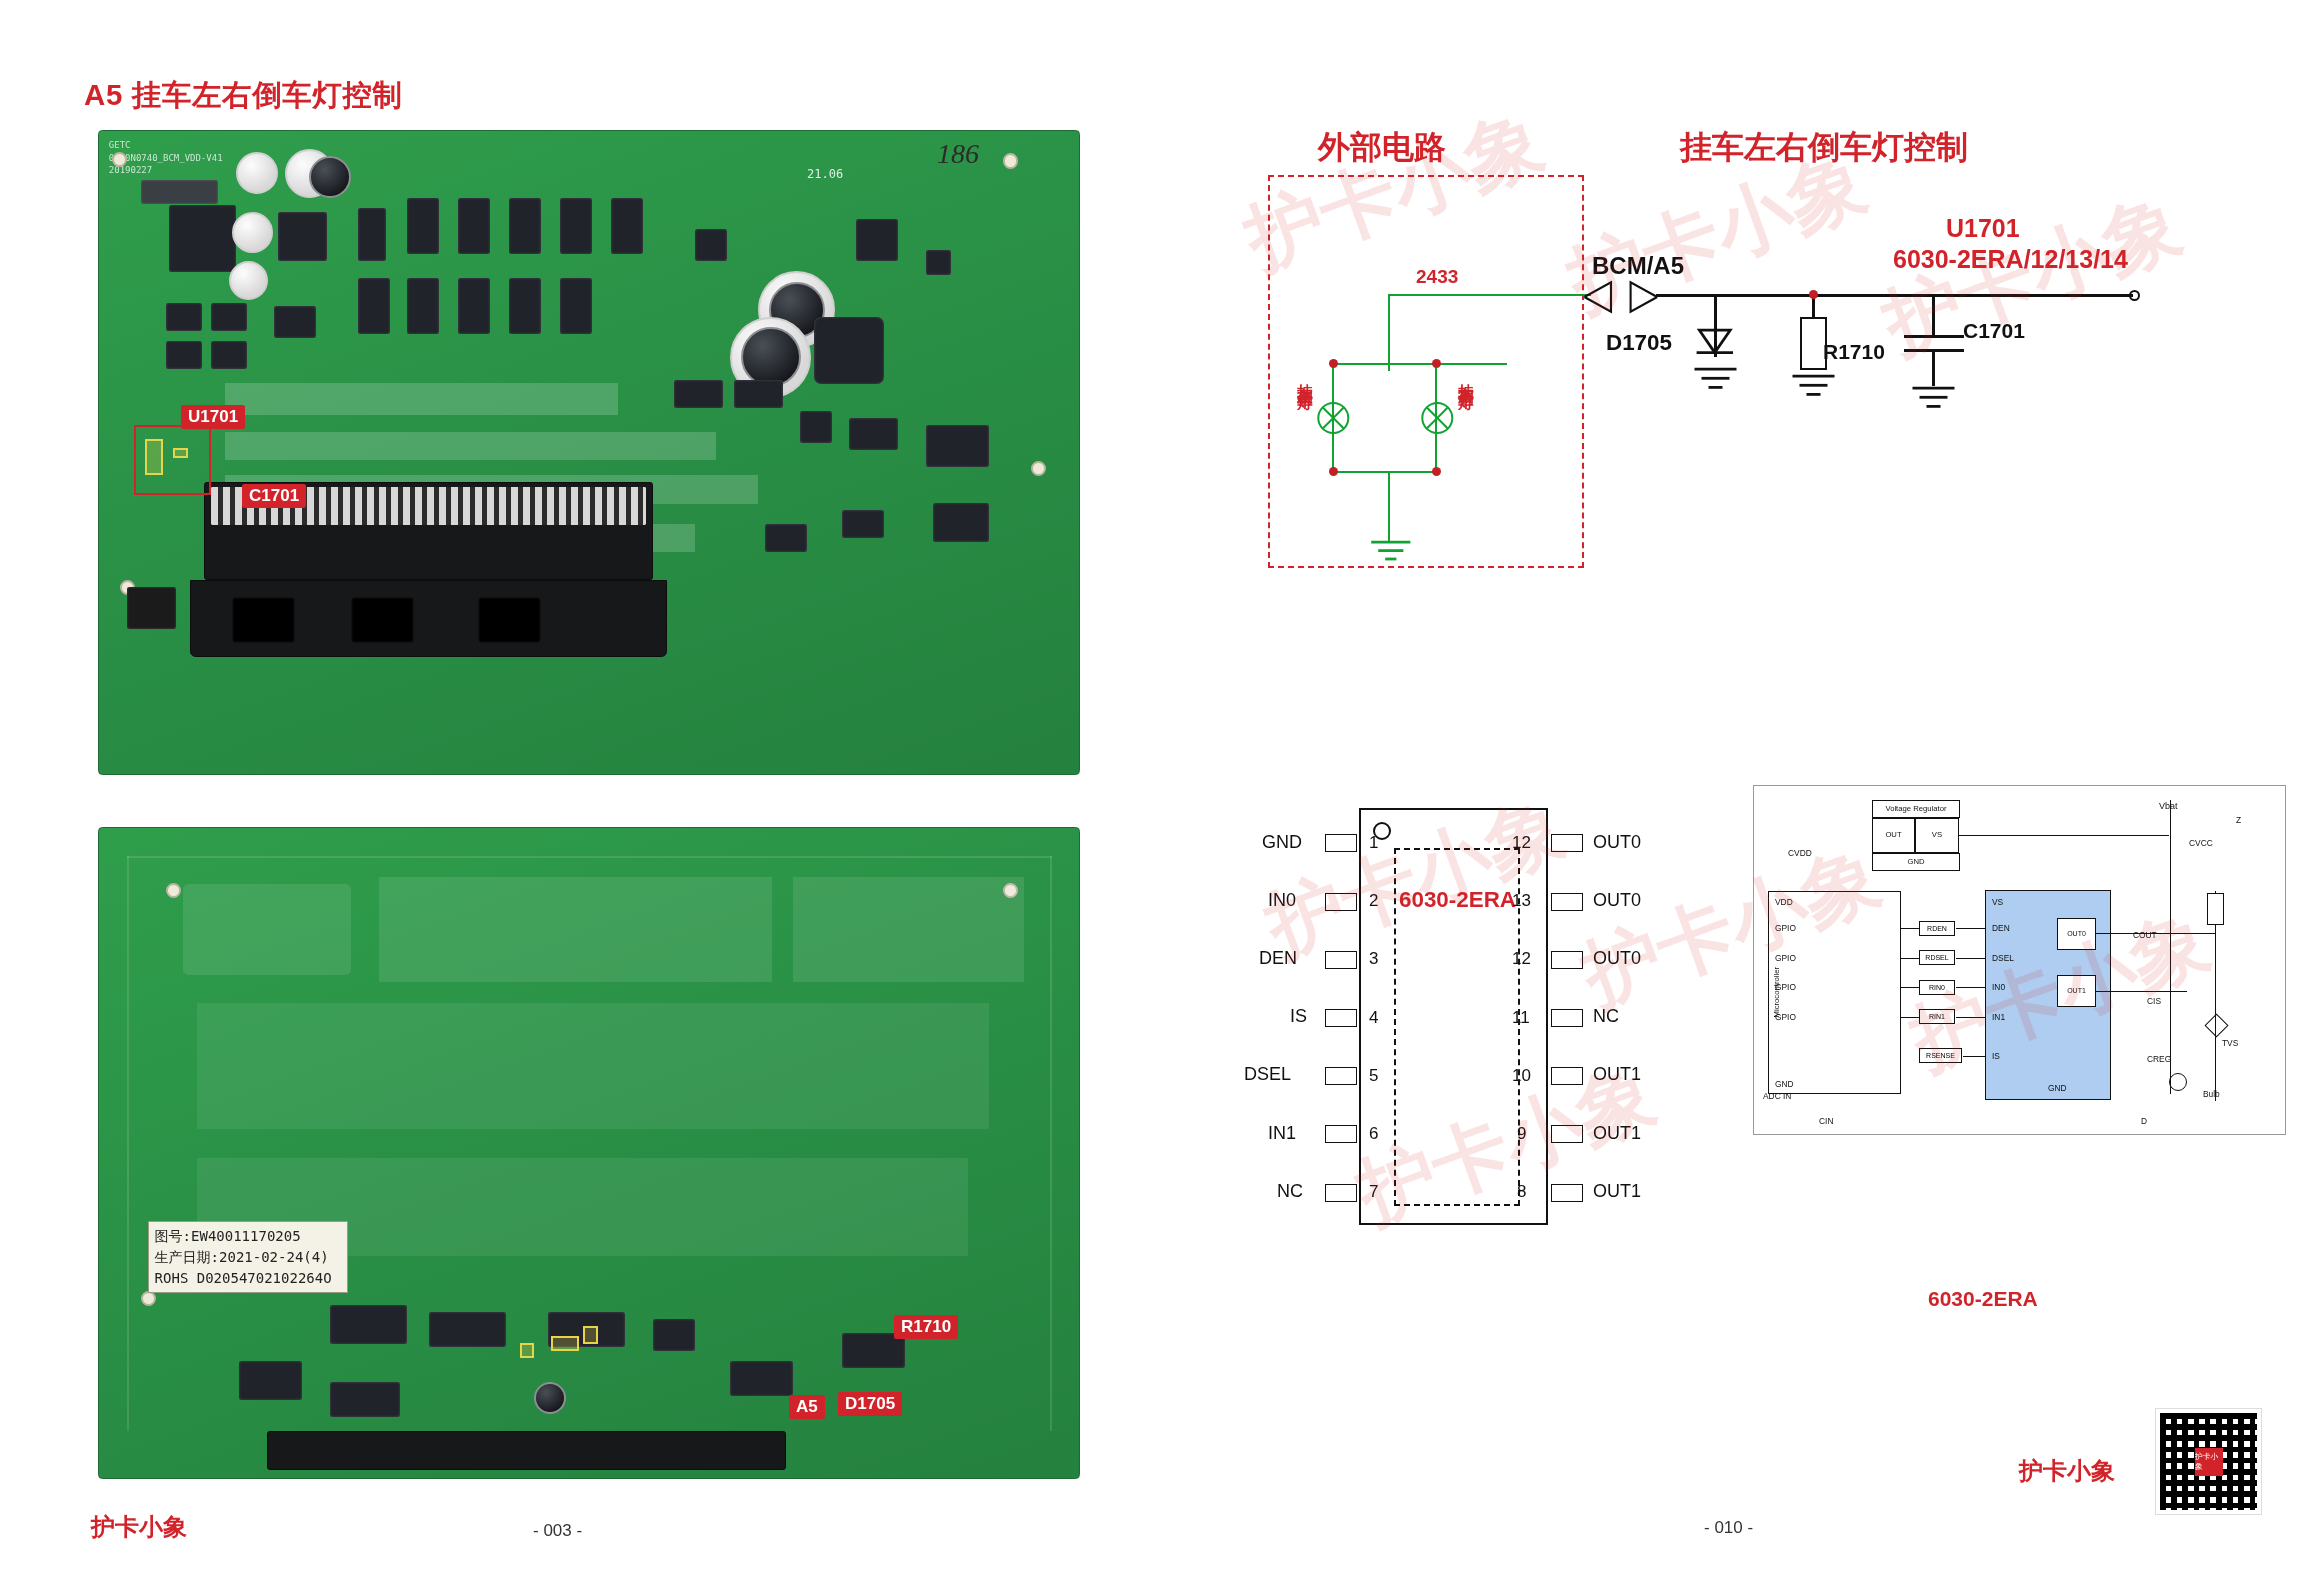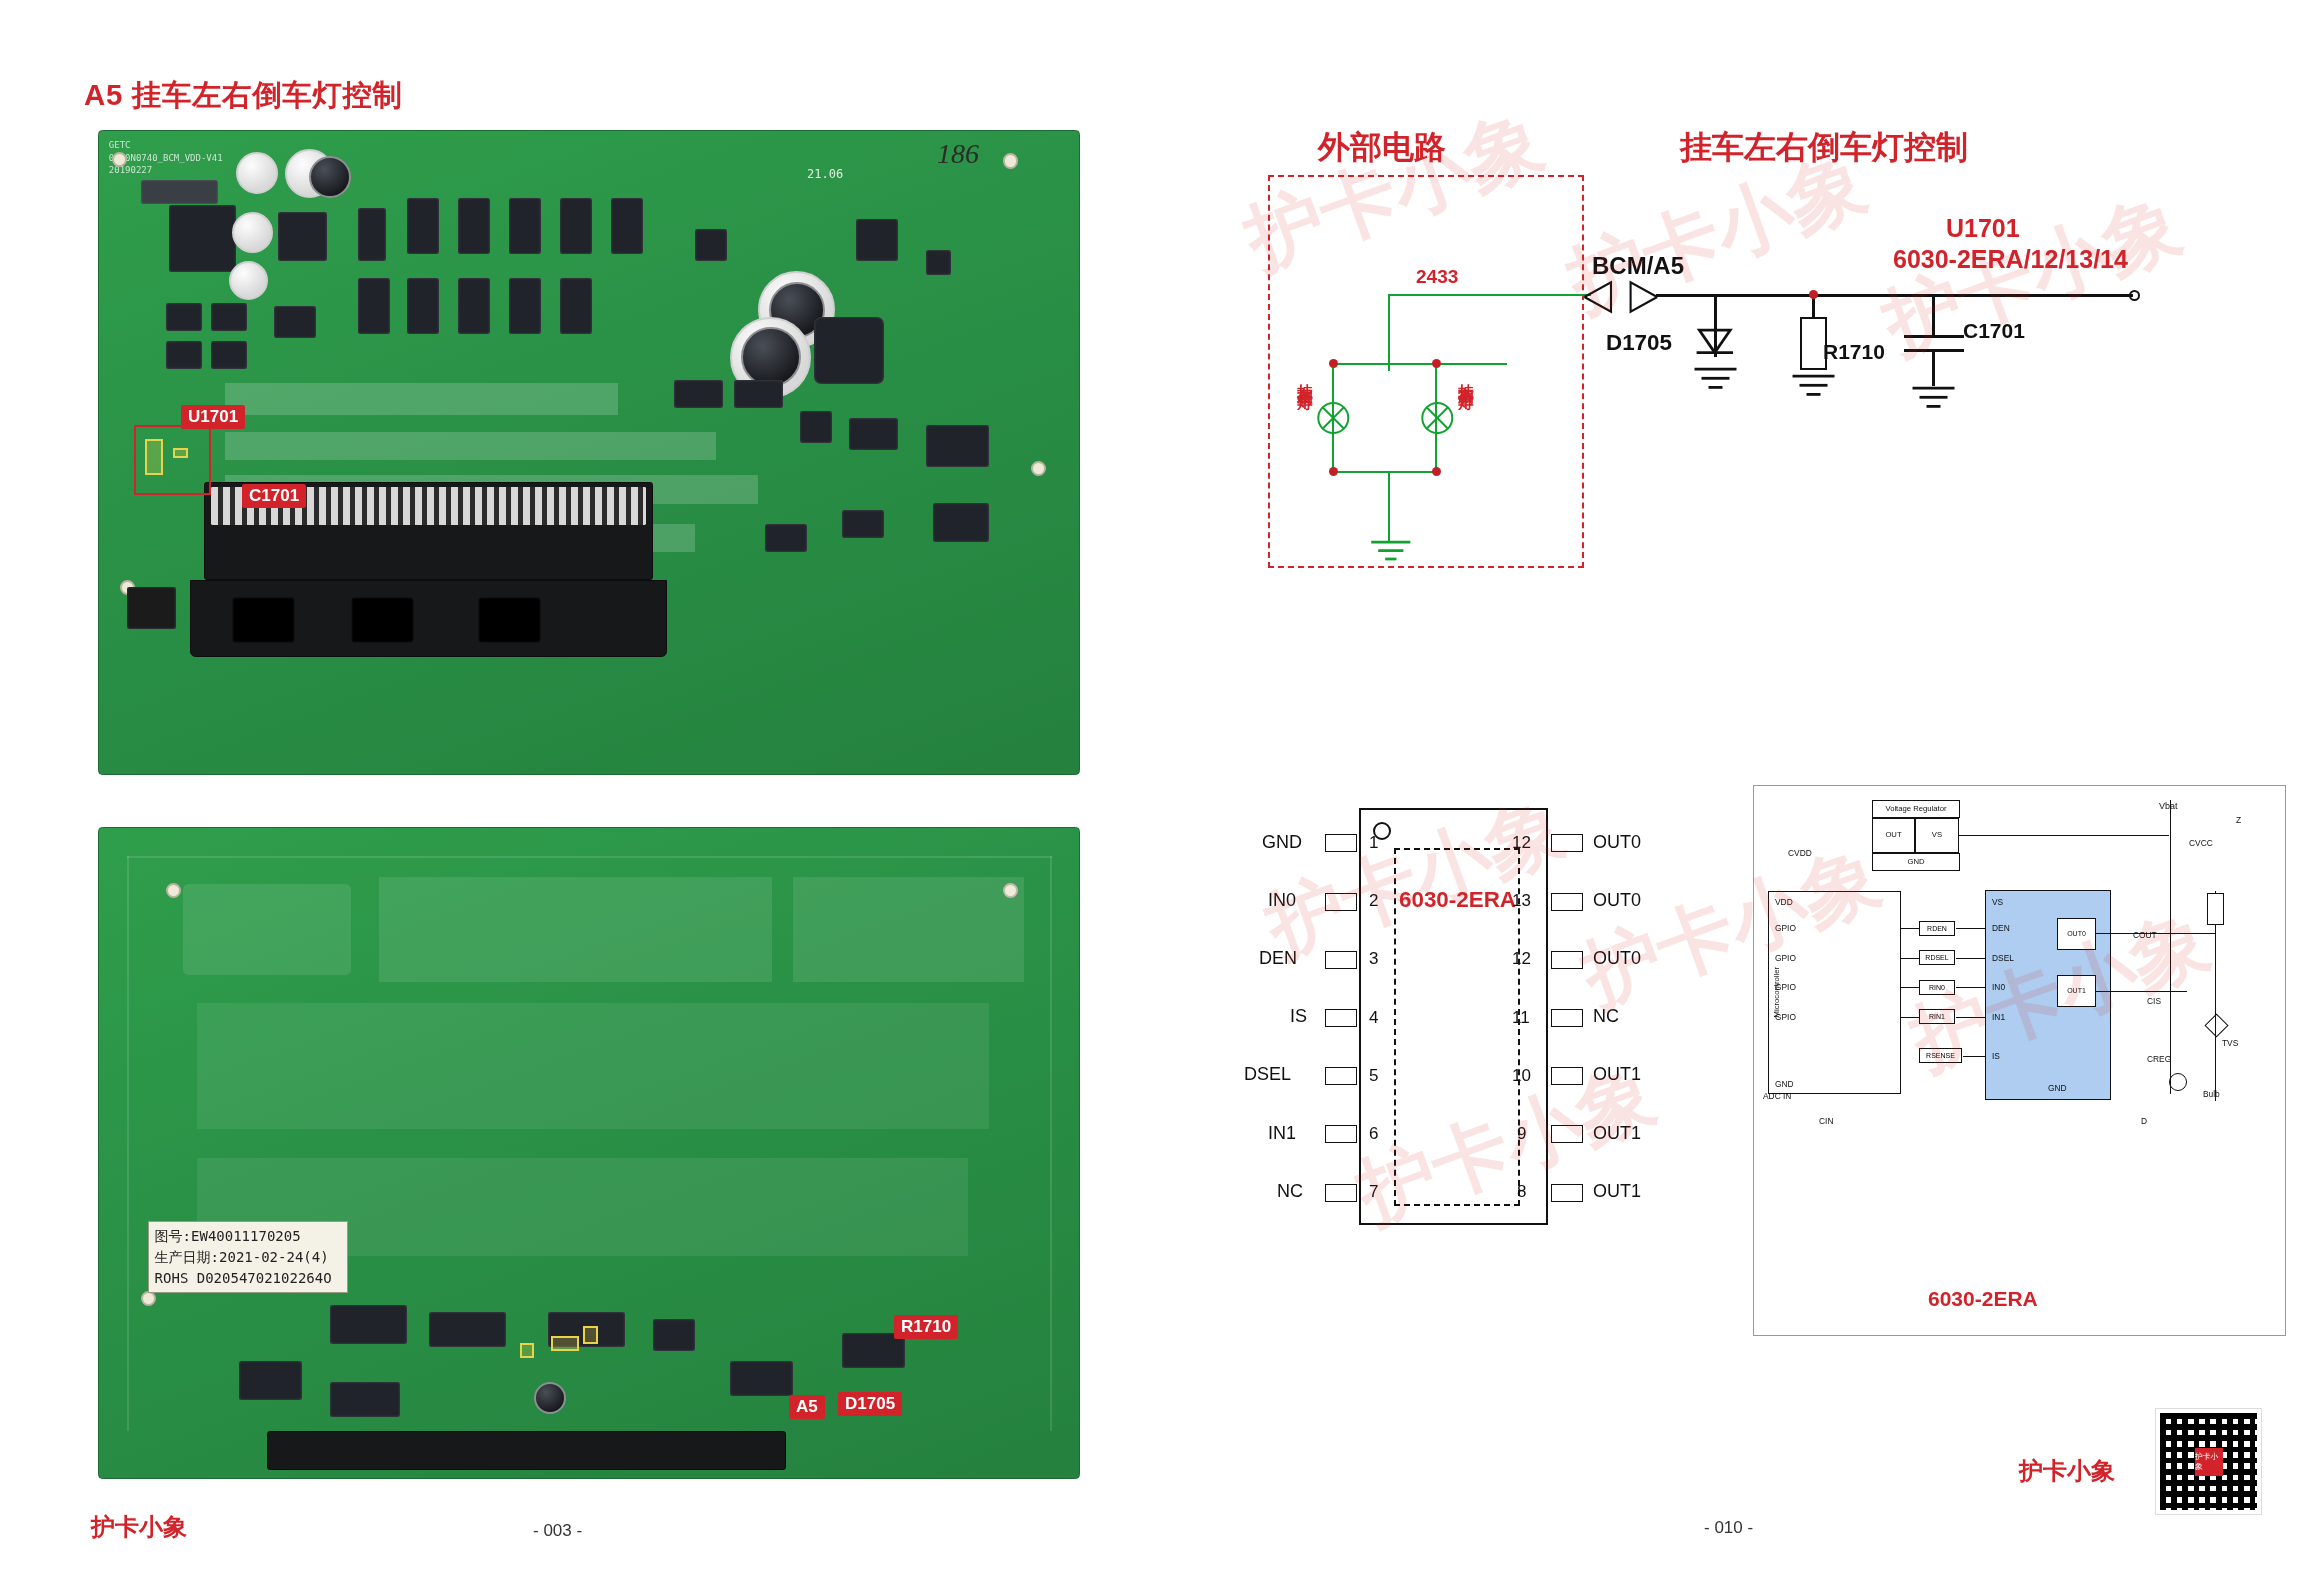--- a/index.html
+++ b/index.html
@@ -534,21 +534,21 @@
   <div class="pinname" style="left:1593px; top:1064px;">OUT1</div>
 
   <div class="pin" style="left:1551px; top:1125px;"></div>
   <div class="pinnum" style="left:1517px; top:1124px;">9</div>
   <div class="pinname" style="left:1593px; top:1123px;">OUT1</div>
 
   <div class="pin" style="left:1551px; top:1184px;"></div>
   <div class="pinnum" style="left:1517px; top:1182px;">8</div>
   <div class="pinname" style="left:1593px; top:1181px;">OUT1</div>
 
-  <div class="appbox" style="left:1753px; top:785px; width:533px; height:551px;">
+  <div class="appbox" style="left:1753px; top:785px; width:533px; height:350px;">
 
     <div class="blk" style="left:118px; top:14px; width:88px; height:18px;">Voltage Regulator</div>
     <div class="blk" style="left:118px; top:32px; width:43px; height:35px;">OUT</div>
     <div class="blk" style="left:161px; top:32px; width:44px; height:35px;">VS</div>
     <div class="blk" style="left:118px; top:67px; width:88px; height:18px;">GND</div>
 
     <div class="blk" style="left:14px; top:105px; width:133px; height:203px; justify-content:flex-start; padding-left:4.2px;">
       <span style="writing-mode:vertical-rl; transform:rotate(180deg); font-size:7.7px;">Microcontroller</span>
     </div>
     <div class="tinytext" style="left:21px; top:111px;">VDD</div>

